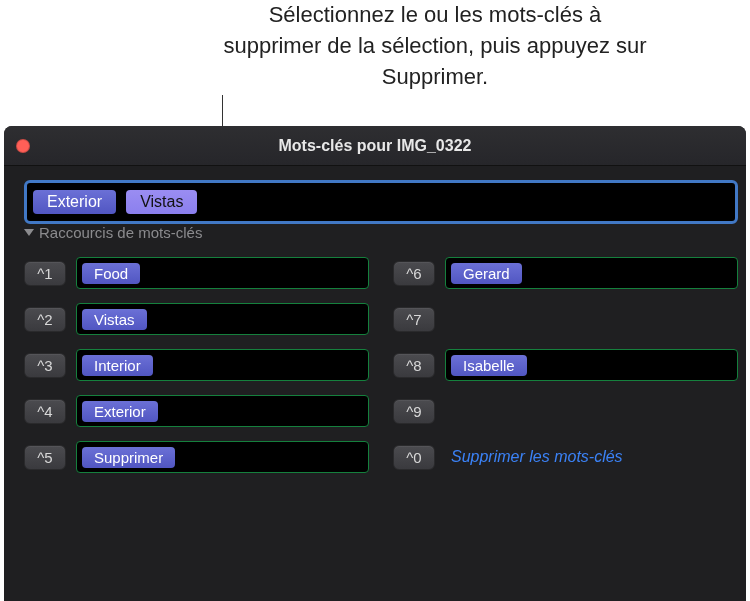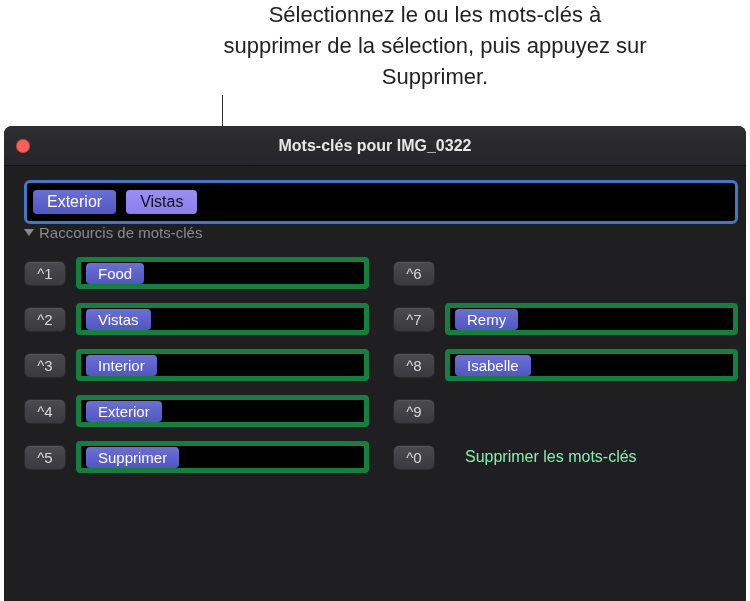--- a/index.html
+++ b/index.html
@@ -134,33 +134,34 @@
       padding: 3px 10px;
       border-radius: 6px;
       min-width: 42px;
       text-align: center;
       border: 1px solid #2a2a2c;
       box-shadow: 0 1px 0 rgba(255,255,255,0.06) inset;
     }
     .shortcut-slot {
       flex: 1;
       background: #000;
-      border: 5px solid #15803d;
+      border: 1px solid #15803d;
       border-radius: 4px;
       height: 32px;
       display: flex;
       align-items: center;
       padding: 3px 5px;
       overflow: hidden;
     }
     .remove-label {
-      color: #86efac;
+      color: #3b82f6;
       font-size: 16px;
-      margin-left: 20px;
+      margin-left: 6px;
       white-space: nowrap;
+      font-style: italic;
     }
   </style>
 </head>
 <body>
 
 <div class="callout">Sélectionnez le ou les mots-clés à supprimer de la sélection, puis appuyez sur Supprimer.</div>
 <div class="callout-line"></div>
 
 <div class="window">
   <div class="titlebar">
@@ -184,34 +185,34 @@
 
       <div class="shortcut-row">
         <span class="shortcut-key">^1</span>
         <div class="shortcut-slot">
           <span class="keyword-pill small">Food</span>
         </div>
       </div>
 
       <div class="shortcut-row">
         <span class="shortcut-key">^6</span>
+        <div class="shortcut-slot">
+          <span class="keyword-pill small">Gerard</span>
+        </div>
       </div>
 
       <div class="shortcut-row">
         <span class="shortcut-key">^2</span>
         <div class="shortcut-slot">
           <span class="keyword-pill small">Vistas</span>
         </div>
       </div>
 
       <div class="shortcut-row">
         <span class="shortcut-key">^7</span>
-        <div class="shortcut-slot">
-          <span class="keyword-pill small">Remy</span>
-        </div>
       </div>
 
       <div class="shortcut-row">
         <span class="shortcut-key">^3</span>
         <div class="shortcut-slot">
           <span class="keyword-pill small">Interior</span>
         </div>
       </div>
 
       <div class="shortcut-row">

